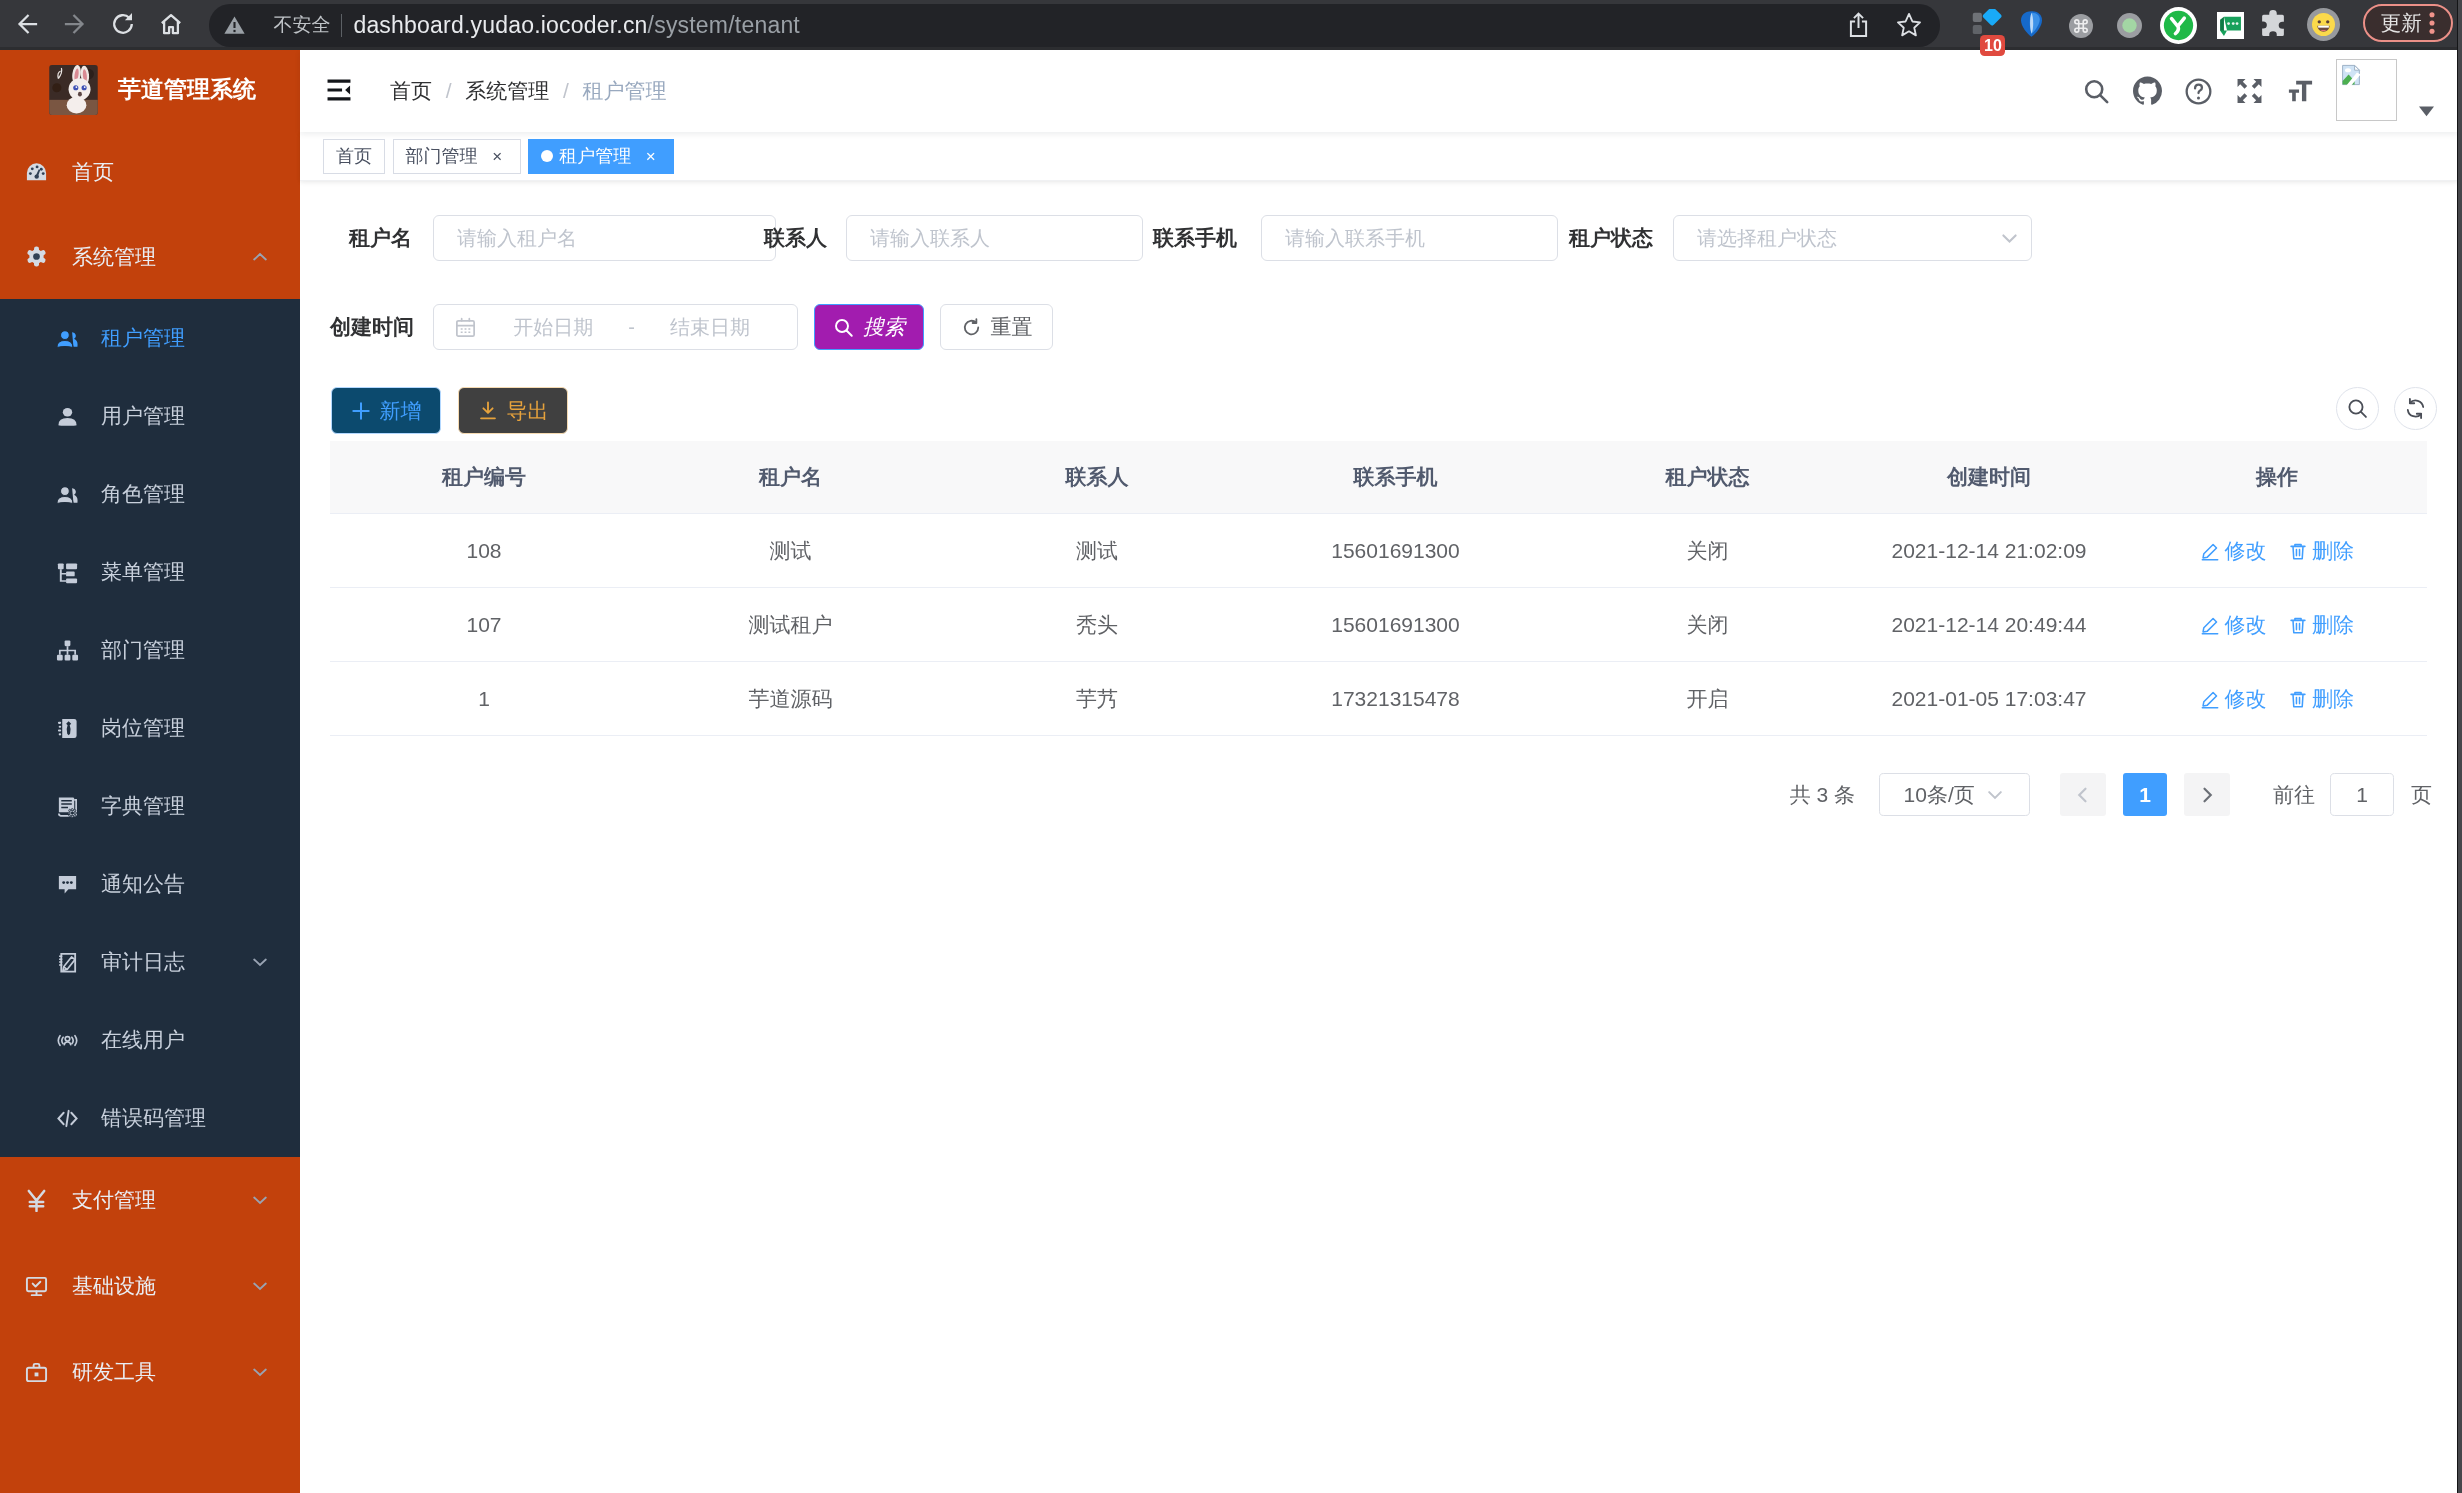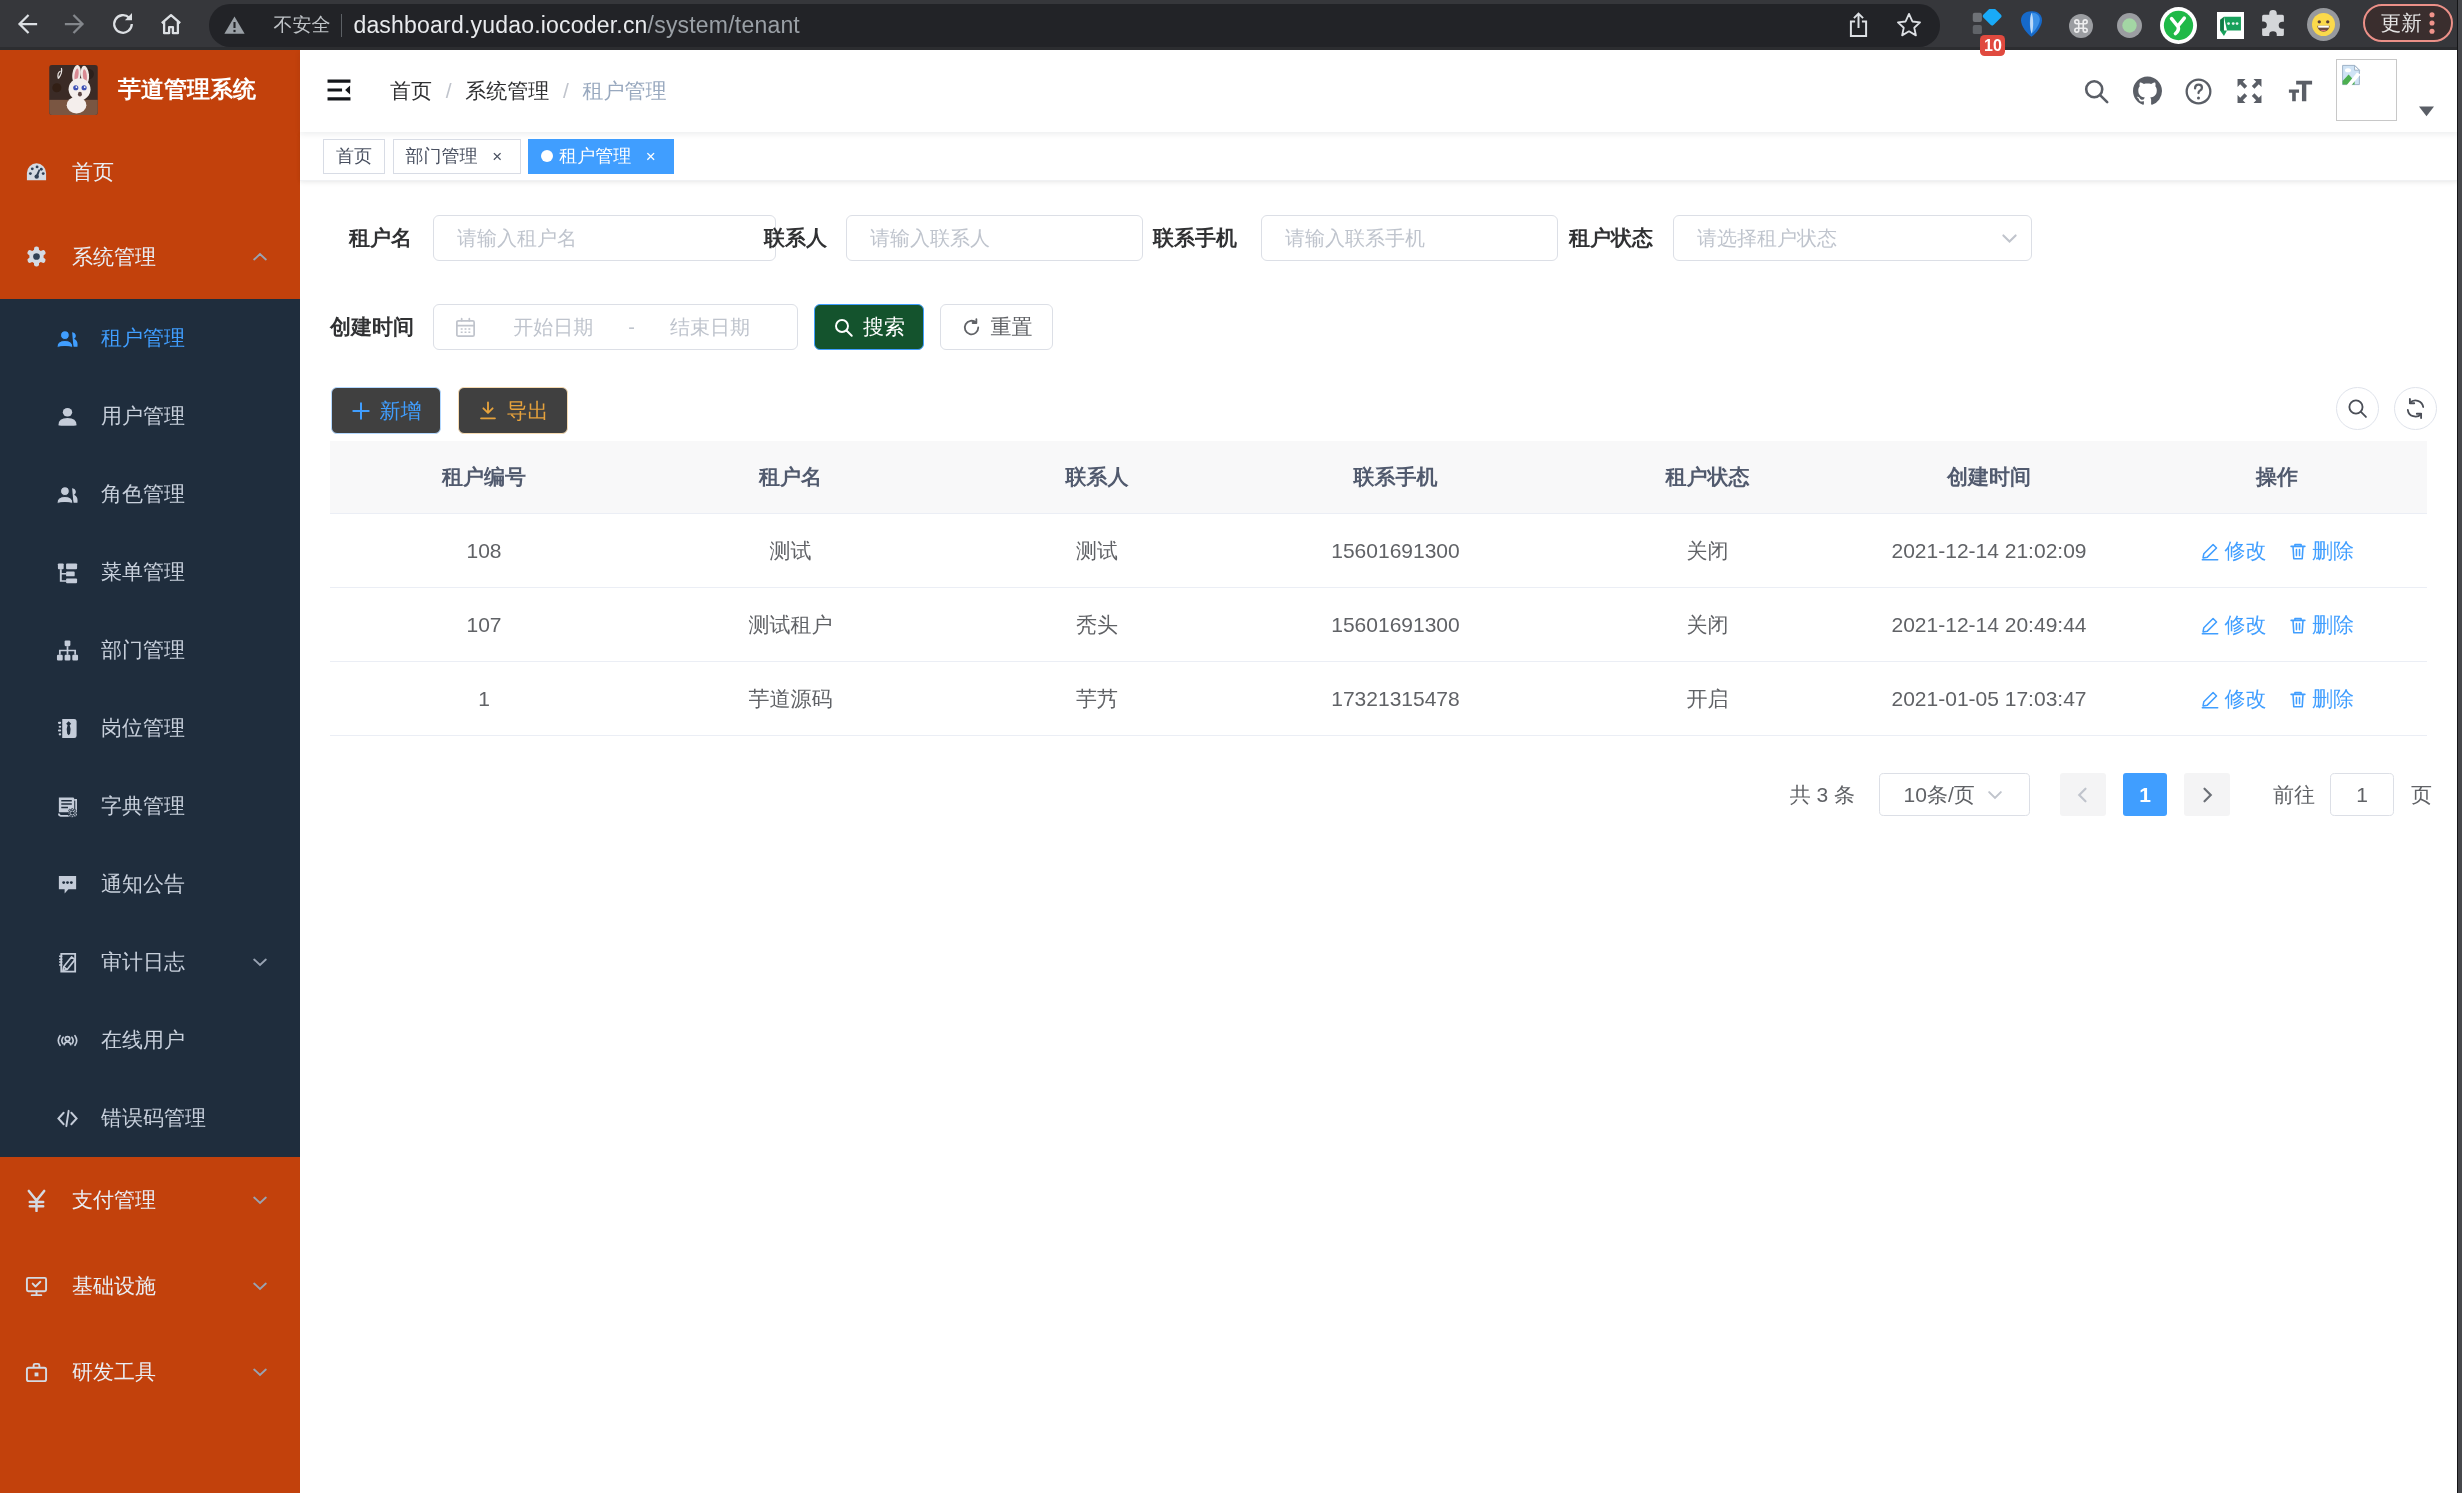--- a/index.html
+++ b/index.html
@@ -105,23 +105,23 @@
 .f-input input::placeholder { color: #bfc4cd; }
 .f-select { display: flex; align-items: center; }
 .f-select .ph { flex: 1; font-size: 20px; color: #bfc4cd; padding-left: 23px; }
 .f-select .sel-arrow { width: 21px; height: 21px; margin-right: 10.7px; color: #c0c4cc; }
 .daterange { display: flex; align-items: center; padding: 0 15px; }
 .daterange .cal { width: 23px; height: 23px; color: #c0c4cc; margin: 0 4.6px; flex: 0 0 auto; }
 .daterange .dph { flex: 1; text-align: center; font-size: 20px; color: #bfc4cd; }
 .daterange .dsep { color: #bfc4cd; font-size: 20px; padding: 0 3px; }
 .btn { position: absolute; height: 46px; border-radius: 6px; display: inline-flex; align-items: center; justify-content: center; font-size: 21px; cursor: pointer; gap: 9px; border: 1.5px solid transparent; }
 .btn svg { flex: 0 0 auto; }
-.btn-primary { background: #14532d; border-color: #409eff; color: #fff; }
+.btn-primary { background: #a21caf; border-color: #409eff; color: #fff; font-style: italic; }
 .btn-plain { background: #fff; border-color: #dcdfe6; color: #606266; }
-.btn-add { background: #404040; border-color: #b3d8ff; color: #409eff; height: 47px; }
+.btn-add { background: #0c4a6e; border-color: #b3d8ff; color: #409eff; height: 47px; }
 .btn-export { background: #404040; border-color: #f5dab1; color: #e6a23c; height: 47px; }
 .circle-btn { position: absolute; width: 43px; height: 43px; border: 1.5px solid #dfe3eb; border-radius: 50%; background: #fff; display: flex; align-items: center; justify-content: center; color: #4a4e57; cursor: pointer; }
 
 
 .tbl { position: absolute; left: 30px; top: 260px; width: 2097px; font-size: 21px; color: #606266; }
 .tbl-head { display: flex; height: 73px; background: #f8f8f9; border-bottom: 1.5px solid #ebeef5; }
 .tbl-head .c { font-weight: 700; color: #515a6e; display: flex; align-items: center; justify-content: center; }
 .tbl-row { display: flex; height: 74px; border-bottom: 1.5px solid #ebeef5; background: #fff; }
 .tbl .c { display: flex; align-items: center; justify-content: center; }
 .c1 { width: 308px; } .c2 { width: 305px; } .c3 { width: 308px; } .c4 { width: 289px; }

